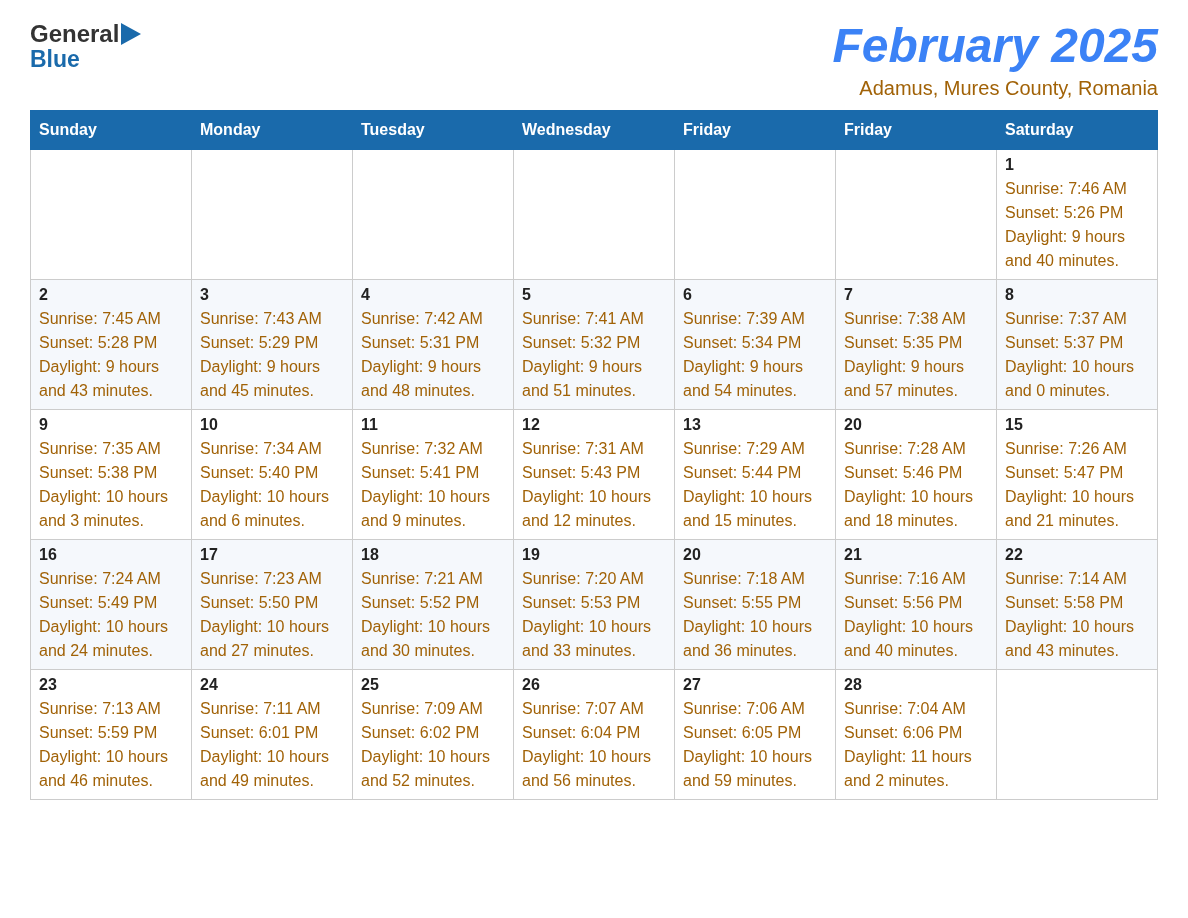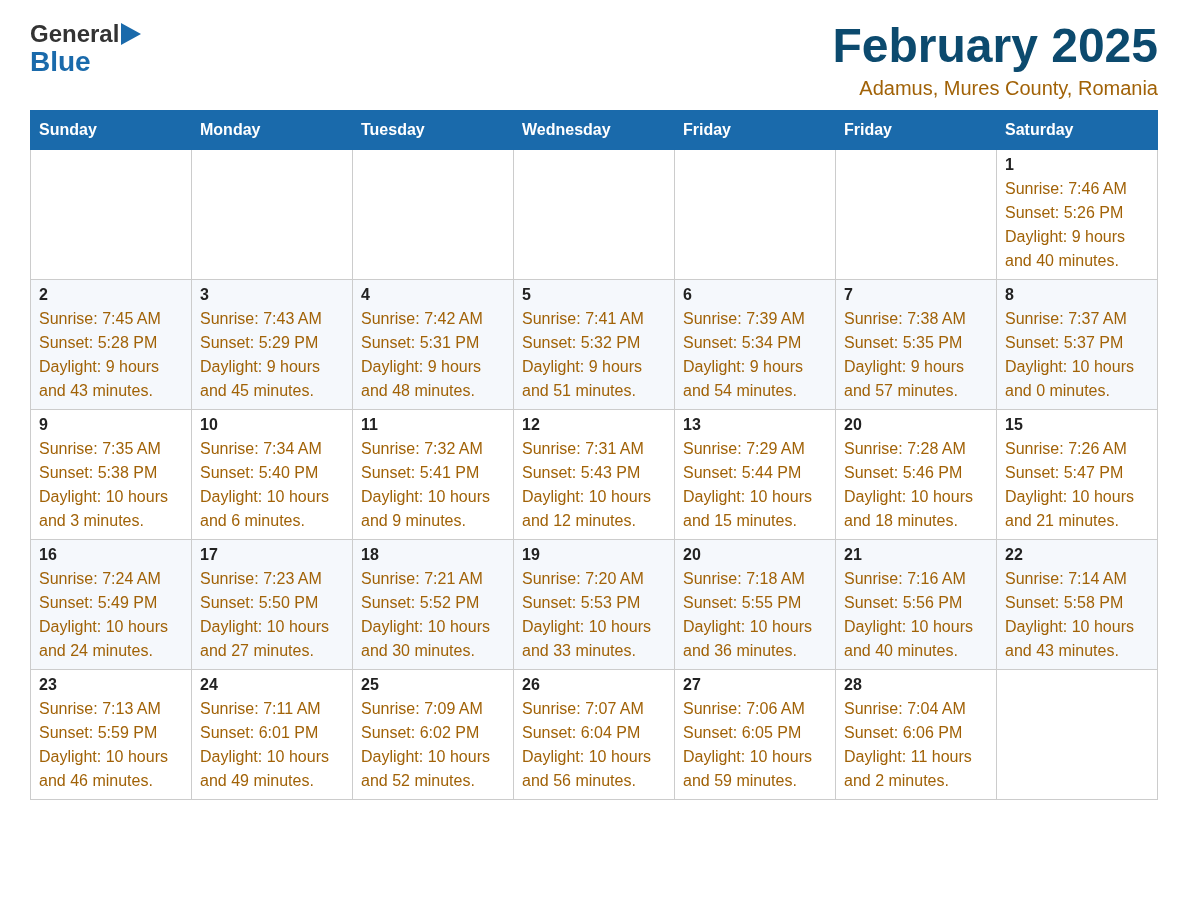--- a/index.html
+++ b/index.html
@@ -15,22 +15,23 @@
       justify-content: space-between;
       align-items: flex-start;
       margin-bottom: 10px;
     }
     .title-block {
       text-align: right;
     }
     .calendar-title {
       font-size: 48px;
       font-weight: bold;
-      color: #0c4a6e;
+      color: #3b82f6;
       line-height: 1.1;
+      font-style: italic;
     }
     .calendar-subtitle {
       font-size: 20px;
       color: #a16207;
       margin-top: 4px;
     }
     .calendar {
       width: 100%;
       border-collapse: collapse;
       margin-top: 10px;
@@ -86,21 +87,21 @@
       display: flex;
       align-items: center;
       margin-top: -2px;
     }
     .logo-general {
       font-size: 24px;
       font-weight: bold;
       color: #333;
     }
     .logo-blue-text {
-      font-size: 28px;
+      font-size: 23px;
       font-weight: bold;
       color: #1a6aab;
     }
     .row-alt td {
       background: #f0f4f8;
     }
   </style>
 </head>
 <body>
 

